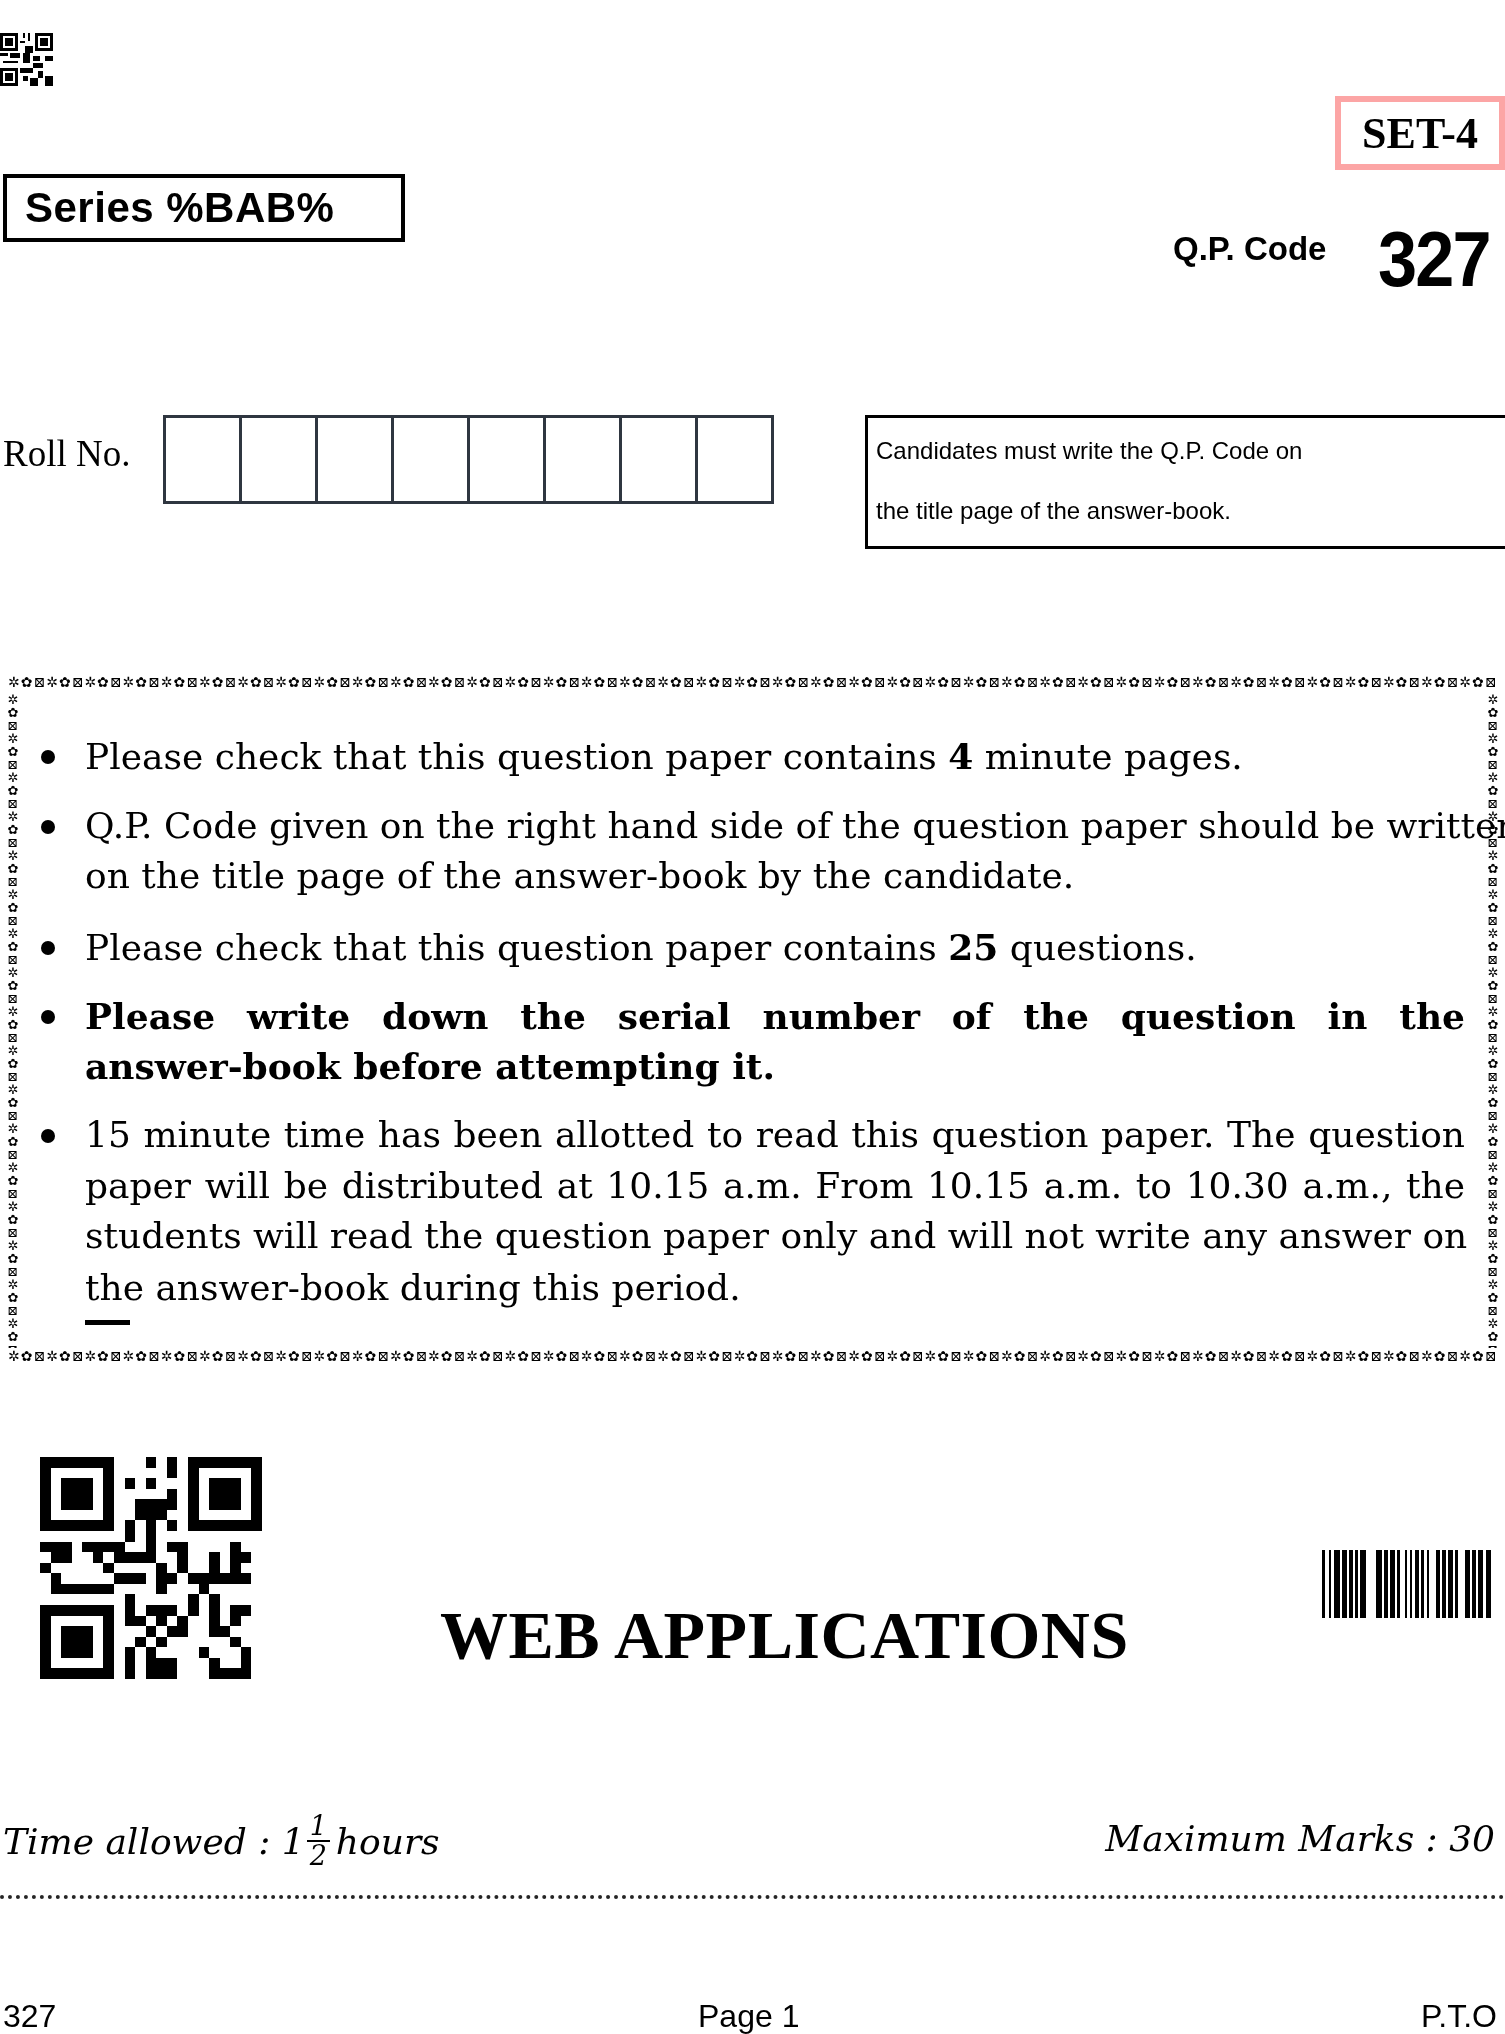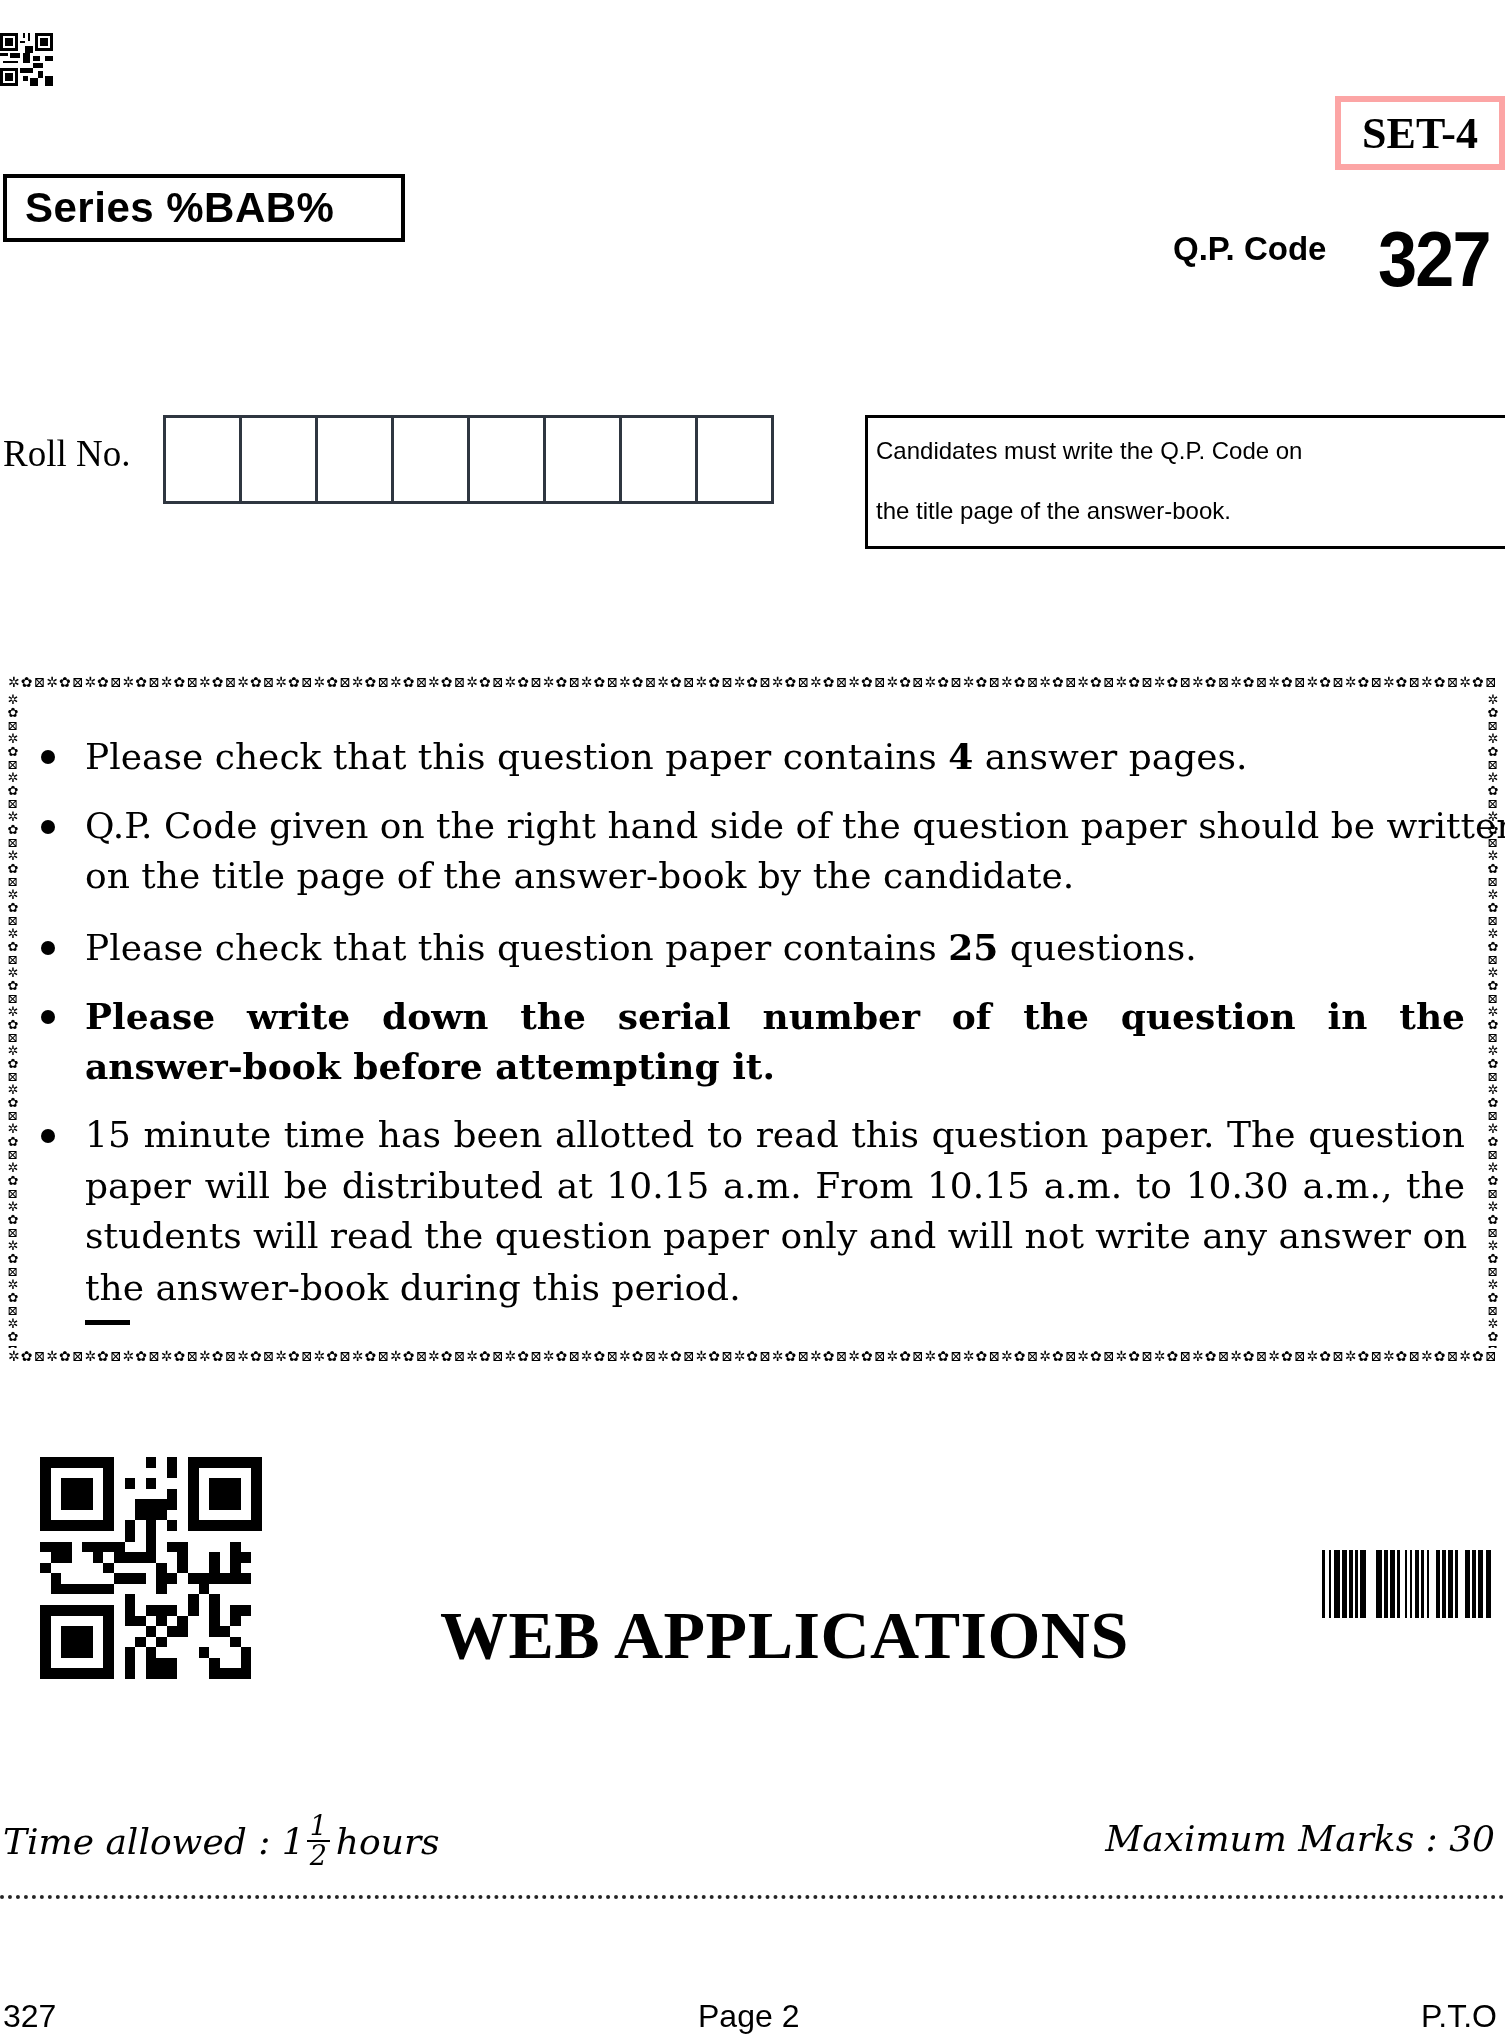--- a/index.html
+++ b/index.html
@@ -112,21 +112,21 @@
   <div style="top:70px">the title page of the answer-book.</div>
 </div>
 
 <div class="abs border-h serif" style="top:672px">✲✿⊠✲✿⊠✲✿⊠✲✿⊠✲✿⊠✲✿⊠✲✿⊠✲✿⊠✲✿⊠✲✿⊠✲✿⊠✲✿⊠✲✿⊠✲✿⊠✲✿⊠✲✿⊠✲✿⊠✲✿⊠✲✿⊠✲✿⊠✲✿⊠✲✿⊠✲✿⊠✲✿⊠✲✿⊠✲✿⊠✲✿⊠✲✿⊠✲✿⊠✲✿⊠✲✿⊠✲✿⊠✲✿⊠✲✿⊠✲✿⊠✲✿⊠✲✿⊠✲✿⊠✲✿⊠✲✿⊠✲✿⊠✲✿⊠✲✿⊠✲✿⊠✲✿⊠✲✿⊠✲✿⊠✲✿⊠✲✿⊠✲✿⊠✲✿⊠✲✿⊠✲✿⊠✲✿⊠✲✿⊠✲✿⊠✲✿⊠✲✿⊠✲✿⊠✲✿⊠✲✿⊠✲✿⊠✲✿⊠✲✿⊠✲✿⊠✲✿⊠✲✿⊠✲✿⊠✲✿⊠✲✿⊠✲✿⊠✲✿⊠✲✿⊠✲✿⊠✲✿⊠✲✿⊠✲✿⊠✲✿⊠✲✿⊠✲✿⊠✲✿⊠✲✿⊠✲✿⊠✲✿⊠✲✿⊠✲✿⊠✲✿⊠✲✿⊠✲✿⊠✲✿⊠✲✿⊠✲✿⊠✲✿⊠✲✿⊠✲✿⊠✲✿⊠✲✿⊠✲✿⊠✲✿⊠✲✿⊠✲✿⊠✲✿⊠✲✿⊠✲✿⊠✲✿⊠✲✿⊠✲✿⊠✲✿⊠✲✿⊠✲✿⊠✲✿⊠✲✿⊠✲✿⊠✲✿⊠✲✿⊠✲✿⊠✲✿⊠✲✿⊠✲✿⊠✲✿⊠</div>
 <div class="abs border-h serif" style="top:1346px">✲✿⊠✲✿⊠✲✿⊠✲✿⊠✲✿⊠✲✿⊠✲✿⊠✲✿⊠✲✿⊠✲✿⊠✲✿⊠✲✿⊠✲✿⊠✲✿⊠✲✿⊠✲✿⊠✲✿⊠✲✿⊠✲✿⊠✲✿⊠✲✿⊠✲✿⊠✲✿⊠✲✿⊠✲✿⊠✲✿⊠✲✿⊠✲✿⊠✲✿⊠✲✿⊠✲✿⊠✲✿⊠✲✿⊠✲✿⊠✲✿⊠✲✿⊠✲✿⊠✲✿⊠✲✿⊠✲✿⊠✲✿⊠✲✿⊠✲✿⊠✲✿⊠✲✿⊠✲✿⊠✲✿⊠✲✿⊠✲✿⊠✲✿⊠✲✿⊠✲✿⊠✲✿⊠✲✿⊠✲✿⊠✲✿⊠✲✿⊠✲✿⊠✲✿⊠✲✿⊠✲✿⊠✲✿⊠✲✿⊠✲✿⊠✲✿⊠✲✿⊠✲✿⊠✲✿⊠✲✿⊠✲✿⊠✲✿⊠✲✿⊠✲✿⊠✲✿⊠✲✿⊠✲✿⊠✲✿⊠✲✿⊠✲✿⊠✲✿⊠✲✿⊠✲✿⊠✲✿⊠✲✿⊠✲✿⊠✲✿⊠✲✿⊠✲✿⊠✲✿⊠✲✿⊠✲✿⊠✲✿⊠✲✿⊠✲✿⊠✲✿⊠✲✿⊠✲✿⊠✲✿⊠✲✿⊠✲✿⊠✲✿⊠✲✿⊠✲✿⊠✲✿⊠✲✿⊠✲✿⊠✲✿⊠✲✿⊠✲✿⊠✲✿⊠✲✿⊠✲✿⊠✲✿⊠✲✿⊠✲✿⊠✲✿⊠✲✿⊠✲✿⊠✲✿⊠✲✿⊠</div>
 <div class="abs border-v serif" style="left:4px">✲✿⊠✲✿⊠✲✿⊠✲✿⊠✲✿⊠✲✿⊠✲✿⊠✲✿⊠✲✿⊠✲✿⊠✲✿⊠✲✿⊠✲✿⊠✲✿⊠✲✿⊠✲✿⊠✲✿⊠✲✿⊠✲✿⊠✲✿⊠✲✿⊠✲✿⊠✲✿⊠✲✿⊠✲✿⊠✲✿⊠✲✿⊠✲✿⊠✲✿⊠✲✿⊠✲✿⊠✲✿⊠✲✿⊠✲✿⊠✲✿⊠✲✿⊠✲✿⊠✲✿⊠✲✿⊠✲✿⊠✲✿⊠✲✿⊠✲✿⊠✲✿⊠✲✿⊠✲✿⊠✲✿⊠✲✿⊠✲✿⊠✲✿⊠✲✿⊠✲✿⊠✲✿⊠✲✿⊠✲✿⊠✲✿⊠✲✿⊠✲✿⊠✲✿⊠✲✿⊠</div>
 <div class="abs border-v serif" style="left:1484px">✲✿⊠✲✿⊠✲✿⊠✲✿⊠✲✿⊠✲✿⊠✲✿⊠✲✿⊠✲✿⊠✲✿⊠✲✿⊠✲✿⊠✲✿⊠✲✿⊠✲✿⊠✲✿⊠✲✿⊠✲✿⊠✲✿⊠✲✿⊠✲✿⊠✲✿⊠✲✿⊠✲✿⊠✲✿⊠✲✿⊠✲✿⊠✲✿⊠✲✿⊠✲✿⊠✲✿⊠✲✿⊠✲✿⊠✲✿⊠✲✿⊠✲✿⊠✲✿⊠✲✿⊠✲✿⊠✲✿⊠✲✿⊠✲✿⊠✲✿⊠✲✿⊠✲✿⊠✲✿⊠✲✿⊠✲✿⊠✲✿⊠✲✿⊠✲✿⊠✲✿⊠✲✿⊠✲✿⊠✲✿⊠✲✿⊠✲✿⊠✲✿⊠✲✿⊠✲✿⊠</div>
 
 <div class="abs bullet-dot" style="top:750px"></div>
 <div class="abs line serif" style="top:736px">
-  <span>Please check that this question paper contains </span><b>4</b><span> answer pages.</span>
+  <span>Please check that this question paper contains </span><b>4</b><span> minute pages.</span>
 </div>
 
 <div class="abs bullet-dot" style="top:820px"></div>
 <div class="abs line serif justify" style="top:806px">Q.P. Code given on the right hand side of the question paper should be written</div>
 <div class="abs line serif" style="top:856px">on the title page of the answer-book by the candidate.</div>
 
 <div class="abs bullet-dot" style="top:941px"></div>
 <div class="abs line serif" style="top:927px">
   <span>Please check that this question paper contains </span><b>25</b><span> questions.</span>
 </div>
@@ -246,14 +246,14 @@
     <span class="num">1</span>
     <span class="den">2</span>
   </span>
   <span>hours</span>
 </div>
 <div id="max-marks" class="abs serif">Maximum Marks : 30</div>
 
 <div id="dotted" class="abs"></div>
 
 <div id="footer-left" class="abs sans">327</div>
-<div id="footer-center" class="abs sans">Page 2</div>
+<div id="footer-center" class="abs sans">Page 1</div>
 <div id="footer-right" class="abs sans">P.T.O</div>
 
 </body></html>

